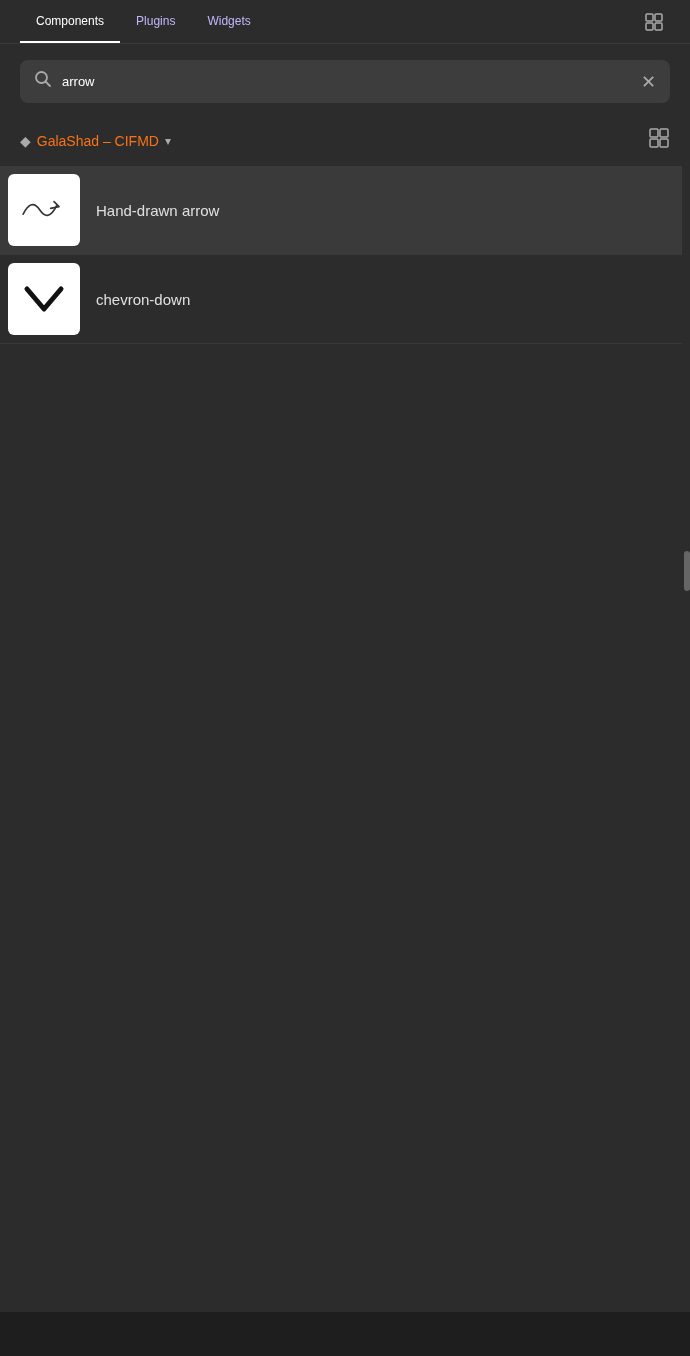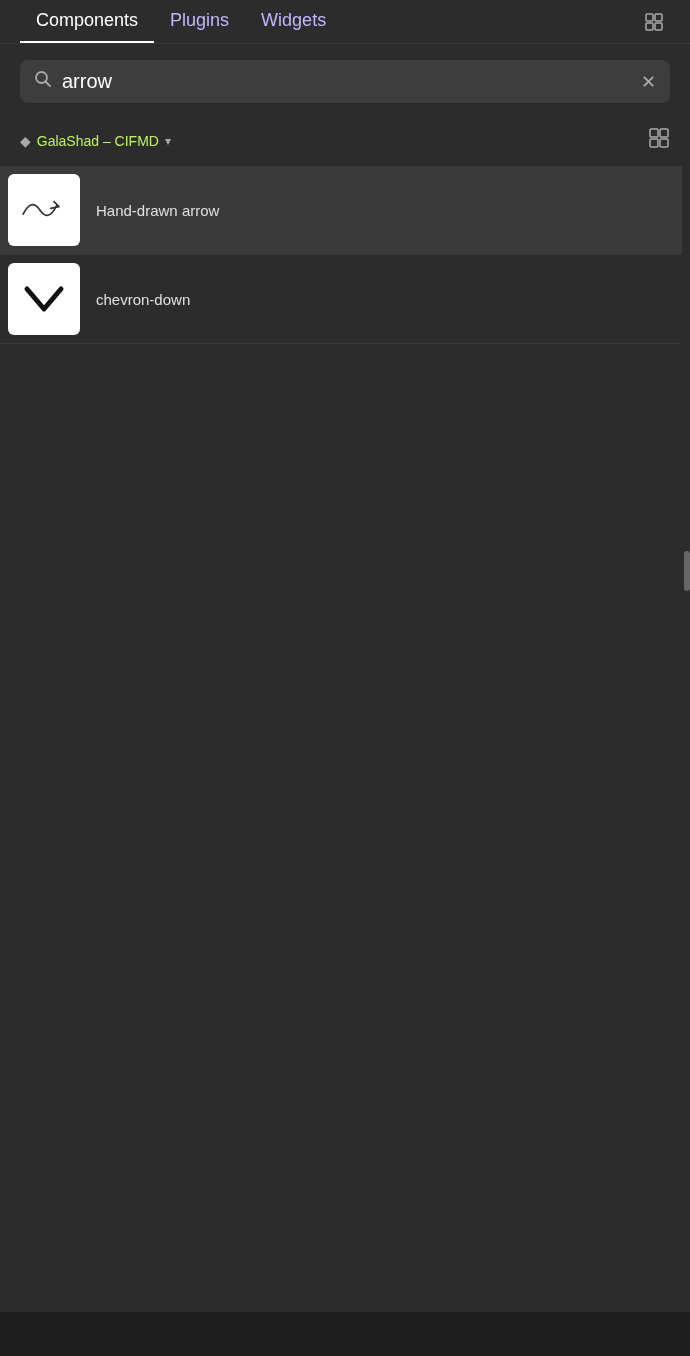--- a/index.html
+++ b/index.html
@@ -24,21 +24,21 @@
       align-items: center;
       background: #2c2c2c;
       border-bottom: 1px solid #3a3a3a;
       padding: 0 20px;
       height: 44px;
       flex-shrink: 0;
     }
 
     .nav-tab {
       color: #e0e0e0;
-      font-size: 18px;
+      font-size: 12px;
       padding: 0 16px;
       height: 100%;
       display: flex;
       align-items: center;
       cursor: pointer;
       border-bottom: 2px solid transparent;
     }
 
     .nav-tab.active {
       border-bottom: 2px solid #ffffff;
@@ -79,21 +79,21 @@
       border-radius: 8px;
       padding: 10px 14px;
       gap: 10px;
     }
 
     .search-bar input {
       background: transparent;
       border: none;
       outline: none;
       color: #ffffff;
-      font-size: 20px;
+      font-size: 13px;
       flex: 1;
       caret-color: #ffffff;
     }
 
     .search-bar input::placeholder {
       color: #888888;
     }
 
     .search-icon {
       color: #aaaaaa;
@@ -116,21 +116,21 @@
       gap: 6px;
       flex-shrink: 0;
     }
 
     .library-diamond {
       color: #aaaaaa;
       font-size: 14px;
     }
 
     .library-name {
-      color: #bef264;
+      color: #f97316;
       font-size: 14px;
       font-weight: 500;
       cursor: pointer;
     }
 
     .library-chevron {
       color: #aaaaaa;
       font-size: 12px;
       cursor: pointer;
     }

